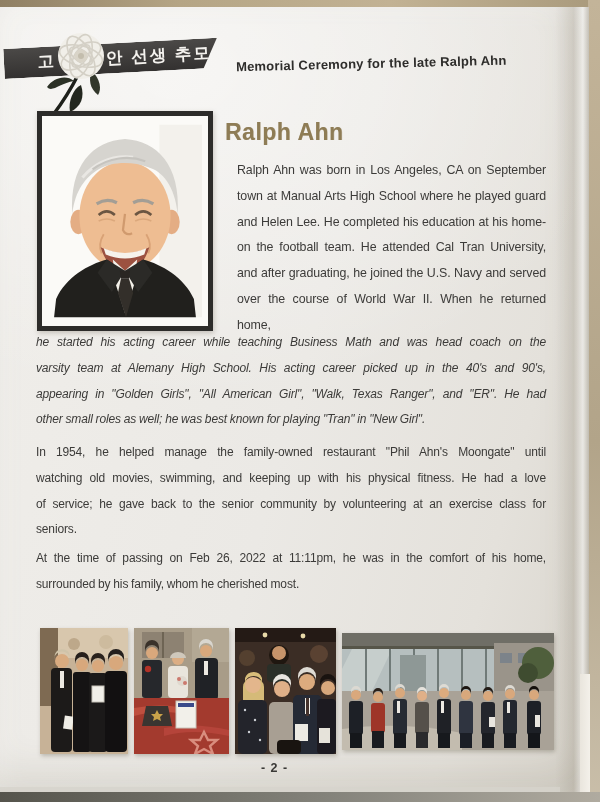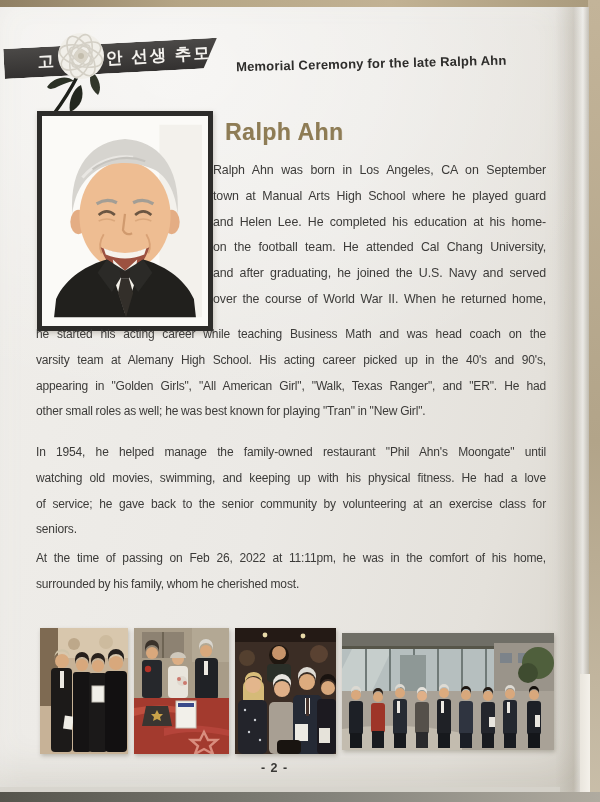--- a/index.html
+++ b/index.html
@@ -55,24 +55,24 @@
   .portrait-frame svg{display:block;width:100%;height:100%;}
 
   
   .intro{position:absolute;left:213px;top:100px;width:333px;}
   .name{margin:12px;font-size:23px;font-weight:bold;color:#8e7c55;letter-spacing:.5px;
     text-shadow:.4px .4px 0 rgba(120,100,60,.35);}
   .para{color:#3c3b39;}
   .jline{text-align:justify;text-align-last:justify;white-space:normal;}
   .para .jline:last-child{text-align-last:left;}
   .para.stretch-last .jline:last-child{text-align-last:justify;}
-  .side-para{margin-top:5px;font-size:12.4px;line-height:25.8px;letter-spacing:-.1px;}
+  .side-para{margin-top:5px;font-size:12.4px;line-height:25.8px;letter-spacing:-.1px;padding-left:24px;}
   .full-para{position:absolute;left:36px;width:510px;font-size:12px;line-height:25.8px;
     letter-spacing:-.15px;word-spacing:-.3px;}
-  .p1c{top:315px;}
+  .p1c{top:323px;font-style:italic;}
   .p2{top:433px;}
   .p3{top:539px;}
 
   
   .photo-row{position:absolute;left:40px;top:621px;display:flex;gap:6px;align-items:center;}
   .photo-row figure{margin:0;box-shadow:1px 2px 4px rgba(70,60,40,.28);font-size:0;background:#fff;}
   .photo-row svg{display:block;}
 
   
   .page-num{position:absolute;left:0;right:40px;top:754px;text-align:center;
@@ -138,21 +138,21 @@
       <path d="M72,152 L80,152 L84,166 L77,190 L69,166 Z" fill="#332f2a"></path>
     </svg>
   </figure>
 
   <div class="intro">
     <h1 class="name">Ralph Ahn</h1>
     <div class="para side-para stretch-last">
         <div class="jline">Ralph Ahn was born in Los Angeles, CA on September</div>
         <div class="jline">town at Manual Arts High School where he played guard</div>
         <div class="jline">and Helen Lee. He completed his education at his home-</div>
-        <div class="jline">on the football team. He attended Cal Chang University,</div>
+        <div class="jline">on the football team. He attended Cal Tran University,</div>
         <div class="jline">and after graduating, he joined the U.S. Navy and served</div>
         <div class="jline">over the course of World War II. When he returned home,</div>
       </div>
   </div>
 
   <div class="para full-para p1c">
       <div class="jline">he started his acting career while teaching Business Math and was head coach on the</div>
       <div class="jline">varsity team at Alemany High School. His acting career picked up in the 40's and 90's,</div>
       <div class="jline">appearing in "Golden Girls", "All American Girl", "Walk, Texas Ranger", and "ER". He had</div>
       <div class="jline">other small roles as well; he was best known for playing "Tran" in "New Girl".</div>

